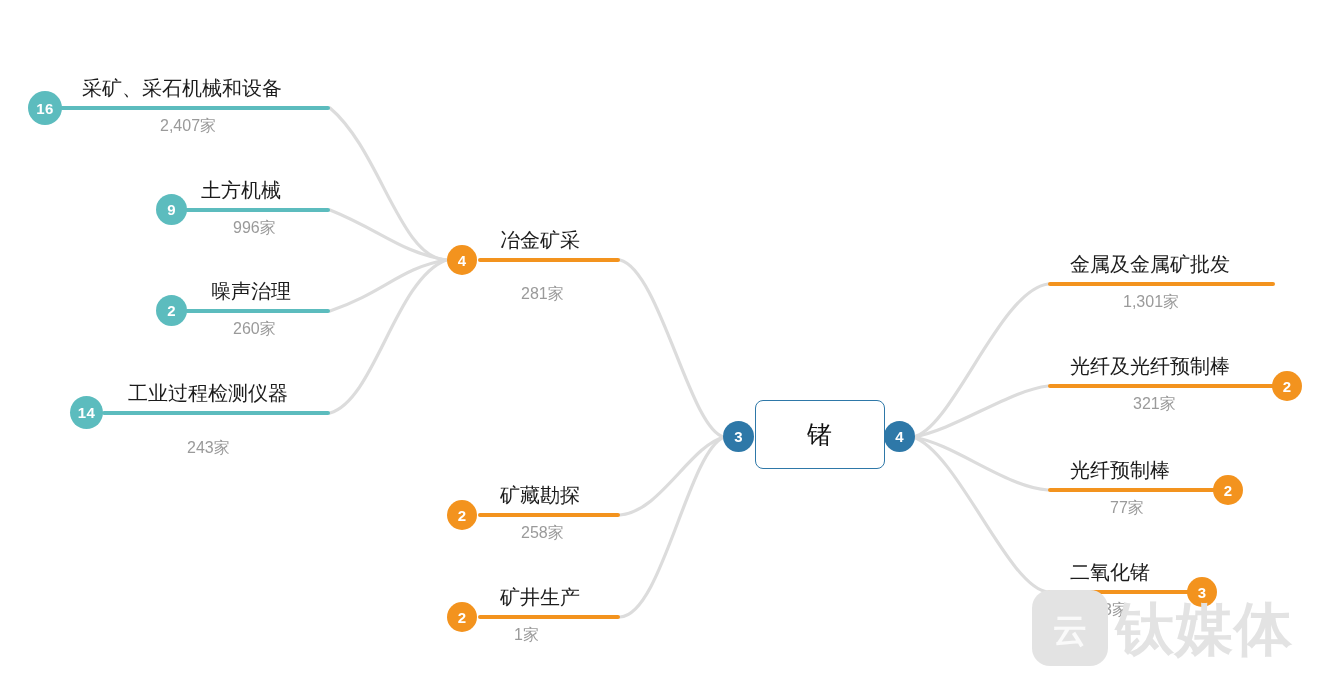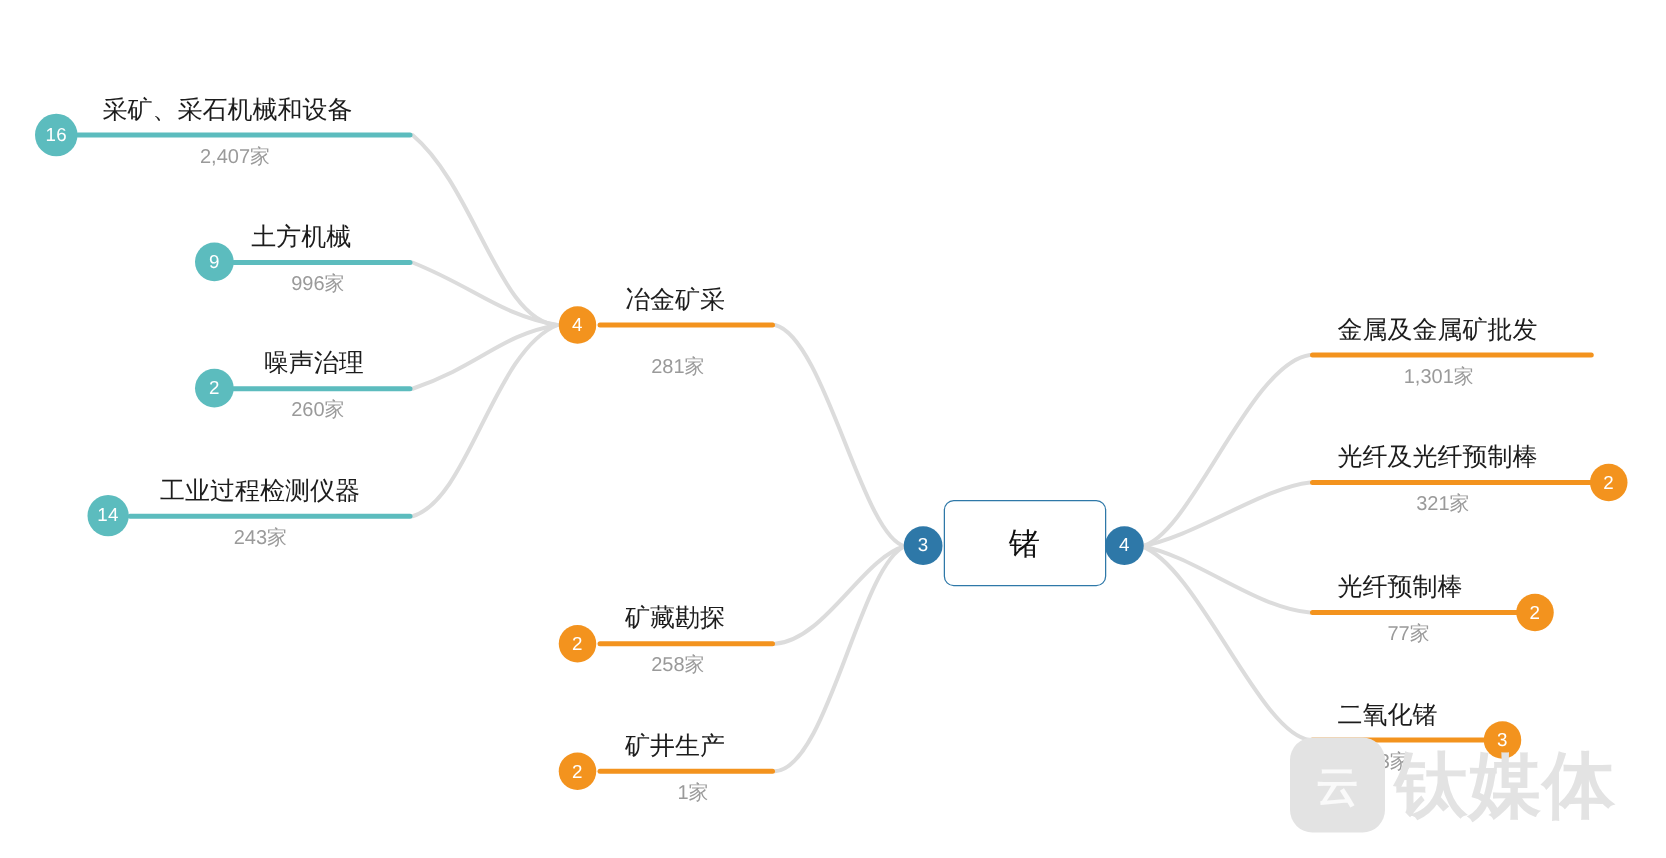--- a/index.html
+++ b/index.html
@@ -22,21 +22,21 @@
     position:absolute; white-space:nowrap; color:#1c1c1c;
     font-size:20px; line-height:20px; font-weight:400;
   }
   .node .count{
     position:absolute; white-space:nowrap; color:#9a9a9a;
     font-size:16px; line-height:16px;
   }
   .badge{
     position:absolute; border-radius:50%;
     display:flex; align-items:center; justify-content:center;
-    color:#fff; font-size:15px; font-weight:400; letter-spacing:.3px;
+    color:#fff; font-size:15px; font-weight:700; letter-spacing:.3px;
   }
   .badge.teal{ background:#5cbcbe; }
   .badge.orange{ background:#f3931e; }
   .badge.blue{ background:#2e78a8; }
 
   
   #center-box{
     position:absolute; left:755px; top:400px; width:130px; height:69px;
     border:1.6px solid #2e78a8; border-radius:8px; background:#fff;
     display:flex; align-items:center; justify-content:center;
@@ -106,42 +106,42 @@
   <div class="node" style="left:185px; top:309px;">
     <div class="bar" style="width:145px; background:#5cbcbe;"></div>
     <div class="title" style="left:26px; top:-28px;">噪声治理</div>
     <div class="count" style="left:48px; top:12px;">260家</div>
   </div>
   <div class="badge teal" style="left:156px; top:295px; width:31px; height:31px;">2</div>
 
   <div class="node" style="left:102px; top:411px;">
     <div class="bar" style="width:228px; background:#5cbcbe;"></div>
     <div class="title" style="left:26px; top:-28px;">工业过程检测仪器</div>
-    <div class="count" style="left:85px; top:12px;">243家</div>
+    <div class="count" style="left:85px; top:29px;">243家</div>
   </div>
   <div class="badge teal" style="left:70px; top:396px; width:33px; height:33px;">14</div>
 
   <div class="node" style="left:478px; top:258px;">
     <div class="bar" style="width:142px; background:#f3931e;"></div>
     <div class="title" style="left:22px; top:-28px;">冶金矿采</div>
     <div class="count" style="left:43px; top:28px;">281家</div>
   </div>
   <div class="badge orange" style="left:447px; top:245px; width:30px; height:30px;">4</div>
 
   <div class="node" style="left:478px; top:513px;">
     <div class="bar" style="width:142px; background:#f3931e;"></div>
     <div class="title" style="left:22px; top:-28px;">矿藏勘探</div>
     <div class="count" style="left:43px; top:12px;">258家</div>
   </div>
   <div class="badge orange" style="left:447px; top:500px; width:30px; height:30px;">2</div>
 
   <div class="node" style="left:478px; top:615px;">
     <div class="bar" style="width:142px; background:#f3931e;"></div>
     <div class="title" style="left:22px; top:-28px;">矿井生产</div>
-    <div class="count" style="left:64px; top:12px;">1家</div>
+    <div class="count" style="left:36px; top:12px;">1家</div>
   </div>
   <div class="badge orange" style="left:447px; top:602px; width:30px; height:30px;">2</div>
 
   <div id="center-box">锗</div>
   <div class="badge blue" style="left:723px; top:421px; width:31px; height:31px;">3</div>
   <div class="badge blue" style="left:884px; top:421px; width:31px; height:31px;">4</div>
 
   <div class="node" style="left:1048px; top:282px;">
     <div class="bar" style="width:227px; background:#f3931e;"></div>
     <div class="title" style="left:22px; top:-28px;">金属及金属矿批发</div>

